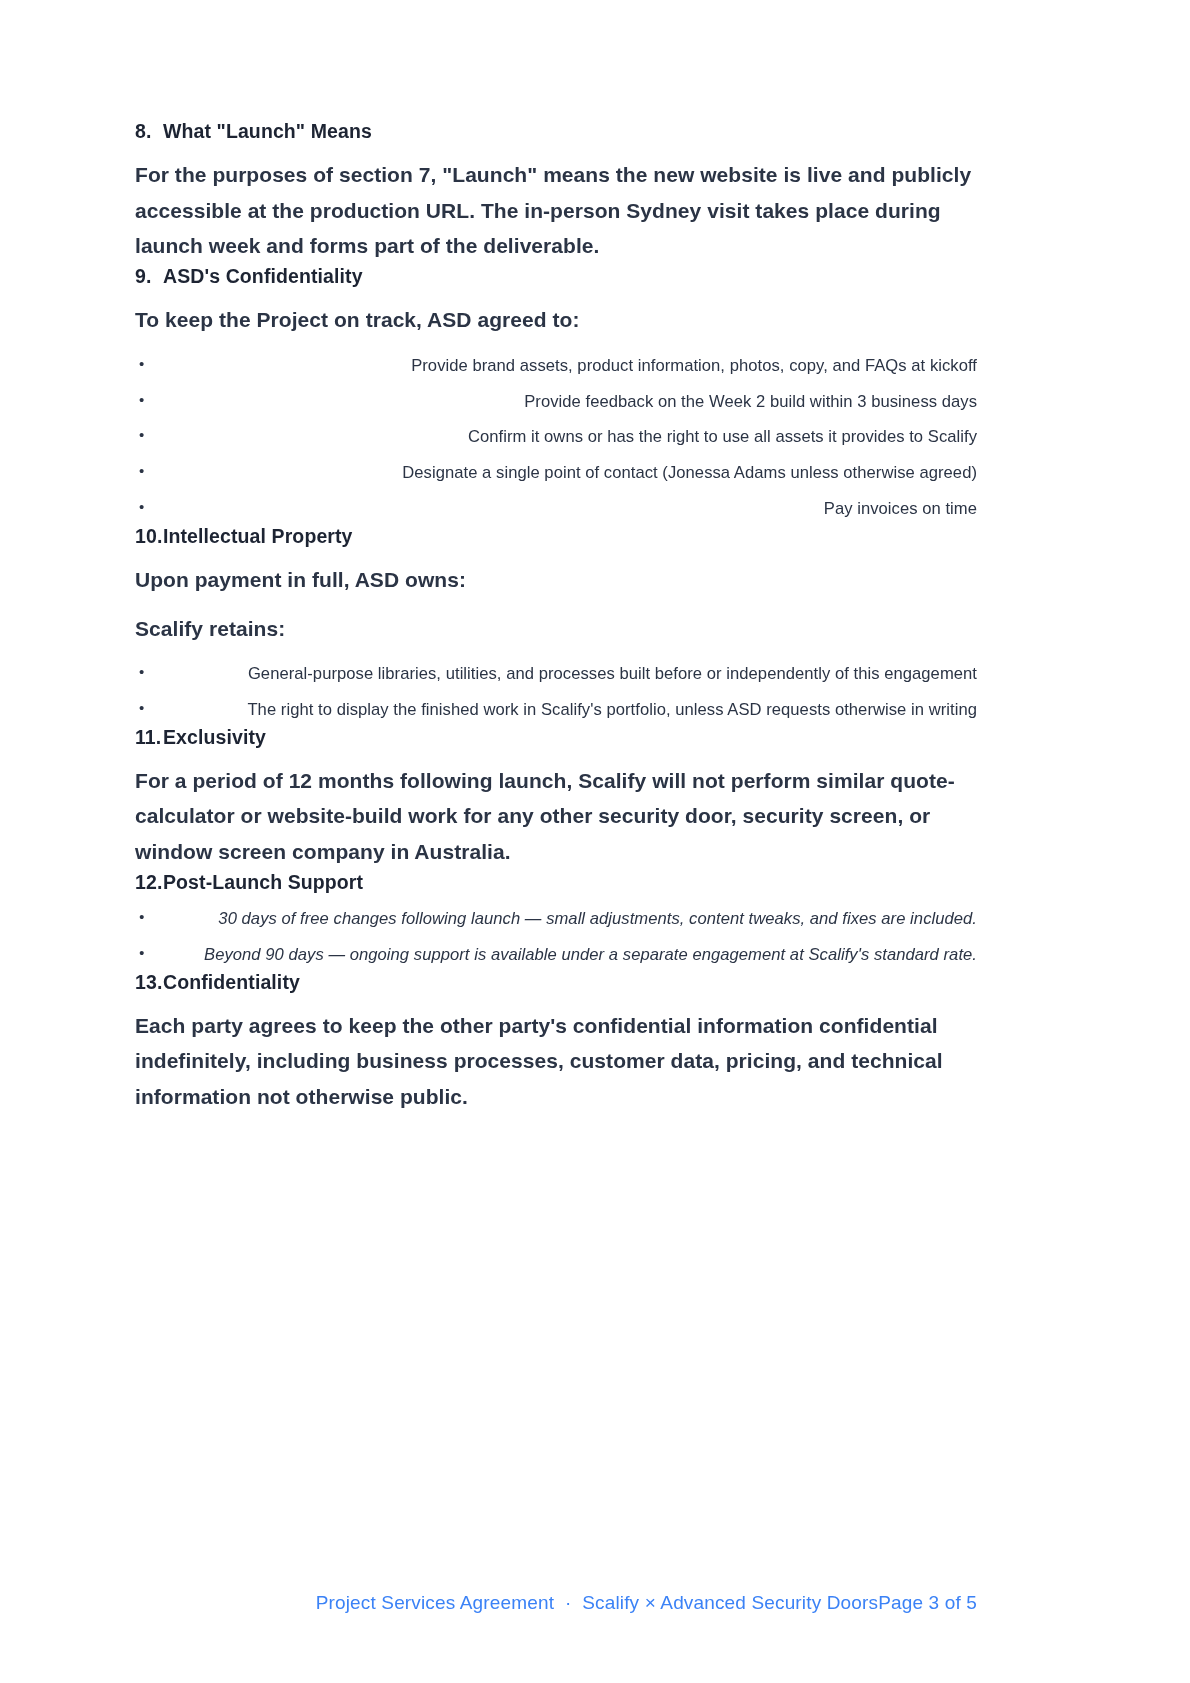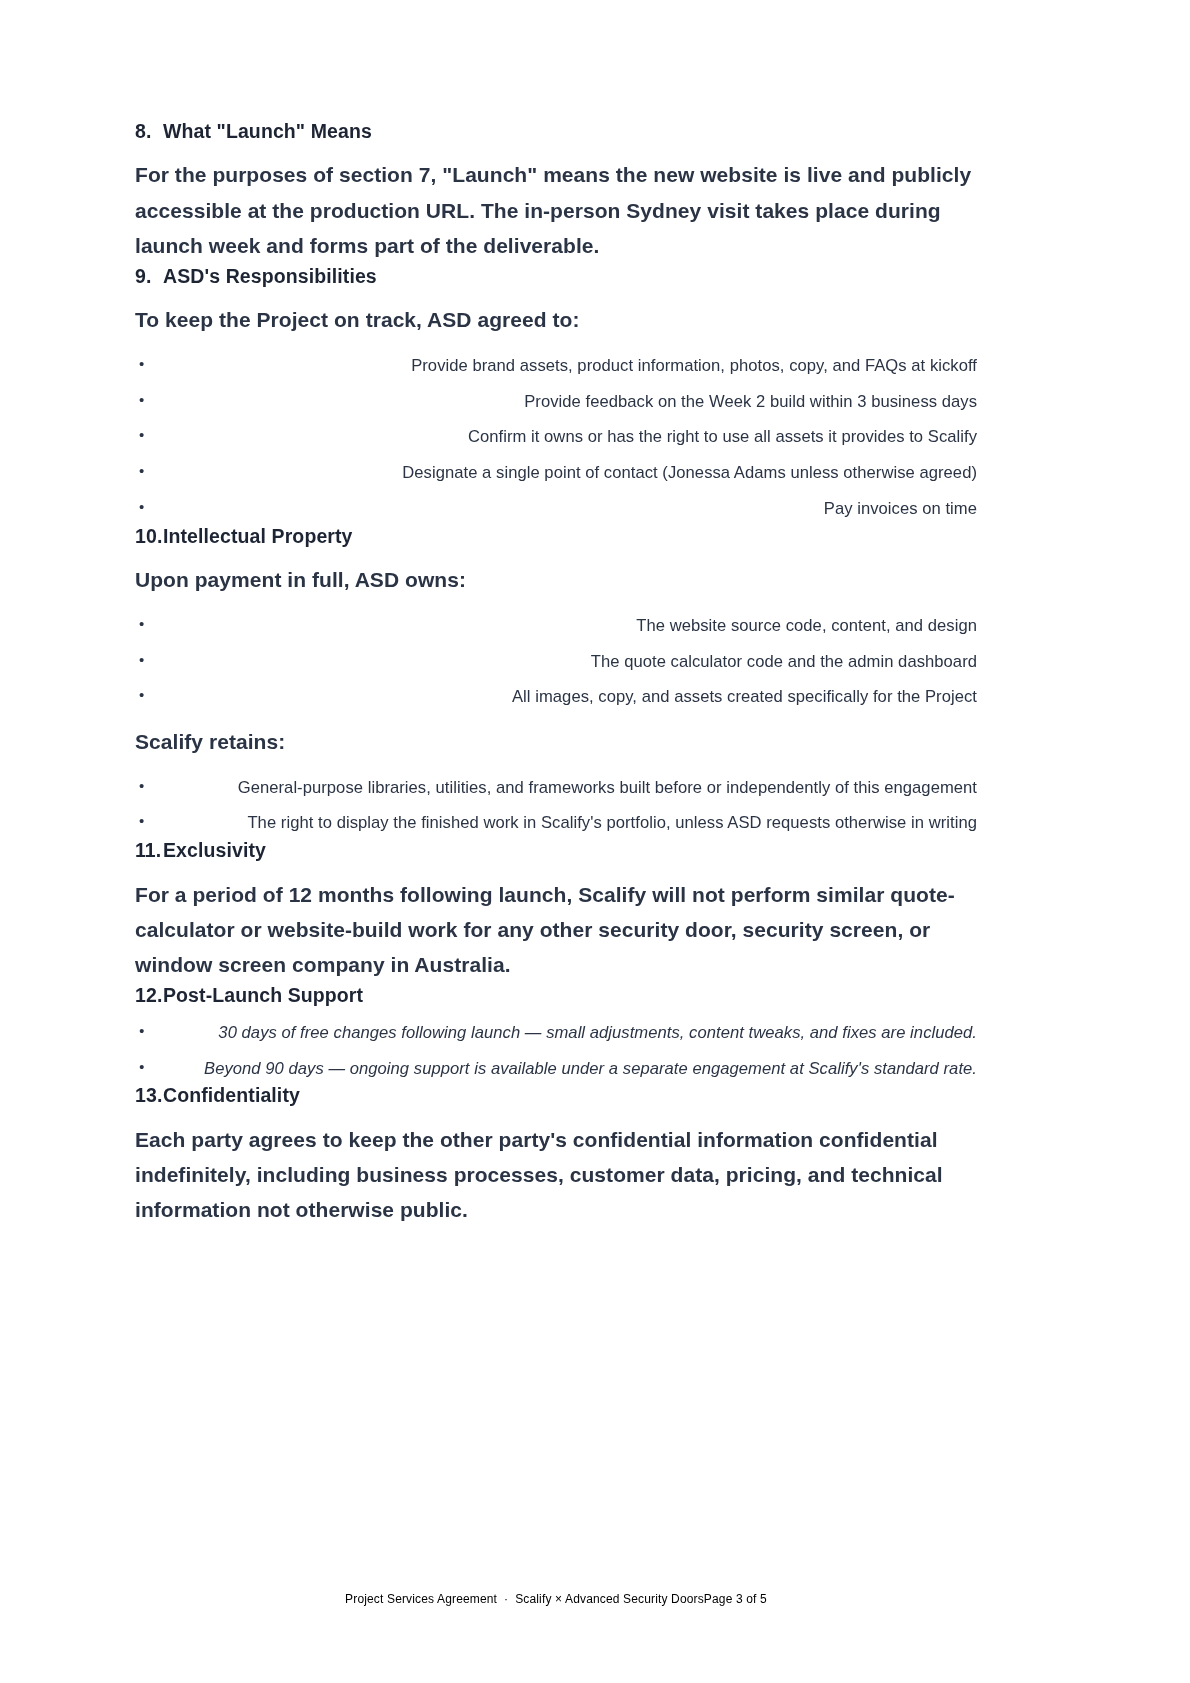--- a/index.html
+++ b/index.html
@@ -88,59 +88,54 @@
     color: #2b3445;
     line-height: 1.68;
   }
 
   .footer {
     position: absolute;
     left: 135px;
     top: 1592px;
     width: 842px;
     display: flex;
-    justify-content: center;
+    justify-content: flex-end;
     align-items: baseline;
-    font-size: 12px;
-    color: #000000;
+    font-size: 19px;
+    color: #3b82f6;
     letter-spacing: 0.15px;
   }
   .footer-left { white-space: pre; }
   .footer-right { white-space: pre; }
 </style>
 </head>
 <body>
 
 <div class="page">
 
   <div class="content">
 
     <h2 class="section-heading gap-heading-first"><span class="num">8.</span><span>What "Launch" Means</span></h2>
     <p class="body-text">For the purposes of section 7, "Launch" means the new website is live and publicly accessible at the production URL. The in-person Sydney visit takes place during launch week and forms part of the deliverable.</p>
 
-    <h2 class="section-heading gap-heading"><span class="num">9.</span><span>ASD's Responsibilities</span></h2>
+    <h2 class="section-heading gap-heading"><span class="num">9.</span><span>ASD's Confidentiality</span></h2>
     <p class="body-text">To keep the Project on track, ASD agreed to:</p>
     <ul class="bullets">
       <li>Provide brand assets, product information, photos, copy, and FAQs at kickoff</li>
       <li>Provide feedback on the Week 2 build within 3 business days</li>
       <li>Confirm it owns or has the right to use all assets it provides to Scalify</li>
       <li>Designate a single point of contact (Jonessa Adams unless otherwise agreed)</li>
       <li>Pay invoices on time</li>
     </ul>
 
     <h2 class="section-heading gap-heading"><span class="num">10.</span><span>Intellectual Property</span></h2>
     <p class="body-text">Upon payment in full, ASD owns:</p>
-    <ul class="bullets">
-      <li>The website source code, content, and design</li>
-      <li>The quote calculator code and the admin dashboard</li>
-      <li>All images, copy, and assets created specifically for the Project</li>
-    </ul>
     <p class="body-text">Scalify retains:</p>
     <ul class="bullets">
-      <li>General-purpose libraries, utilities, and frameworks built before or independently of this engagement</li>
+      <li>General-purpose libraries, utilities, and processes built before or independently of this engagement</li>
       <li>The right to display the finished work in Scalify's portfolio, unless ASD requests otherwise in writing</li>
     </ul>
 
     <h2 class="section-heading gap-heading"><span class="num">11.</span><span>Exclusivity</span></h2>
     <p class="body-text">For a period of 12 months following launch, Scalify will not perform similar quote-calculator or website-build work for any other security door, security screen, or window screen company in Australia.</p>
 
     <h2 class="section-heading gap-heading-tight"><span class="num">12.</span><span>Post-Launch Support</span></h2>
     <ul class="bullets tight">
       <li>30 days of free changes following launch — small adjustments, content tweaks, and fixes are included.</li>
       <li>Beyond 90 days — ongoing support is available under a separate engagement at Scalify's standard rate.</li>

